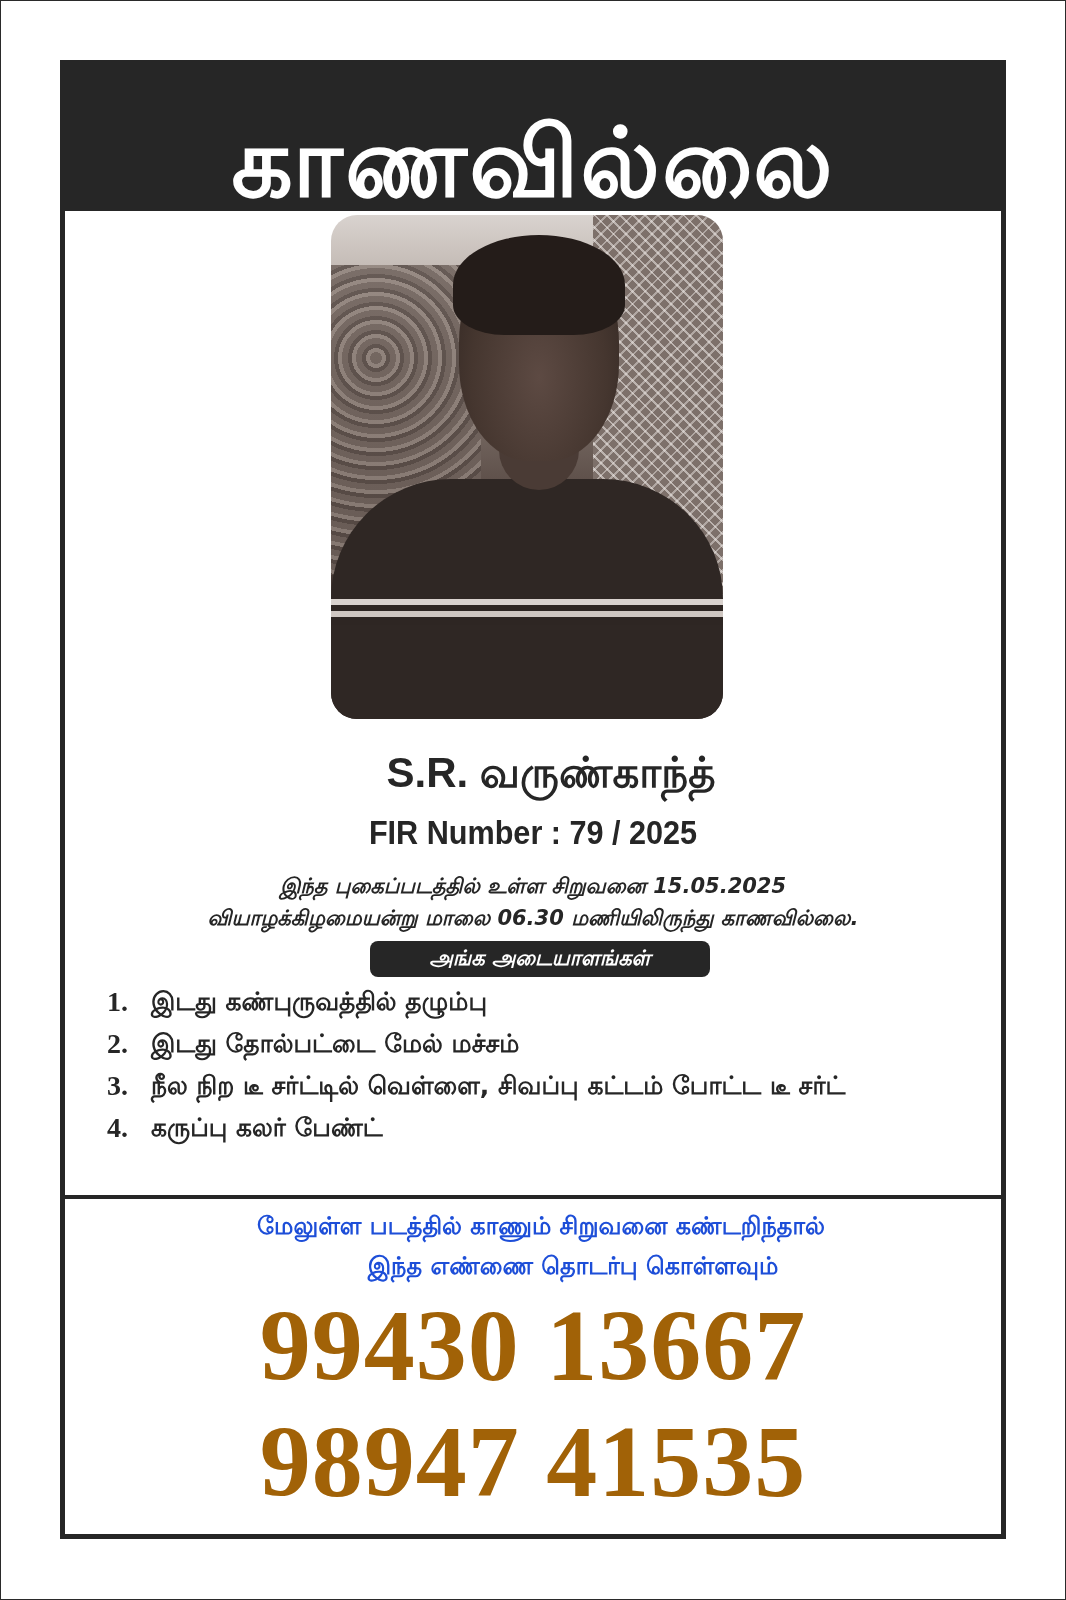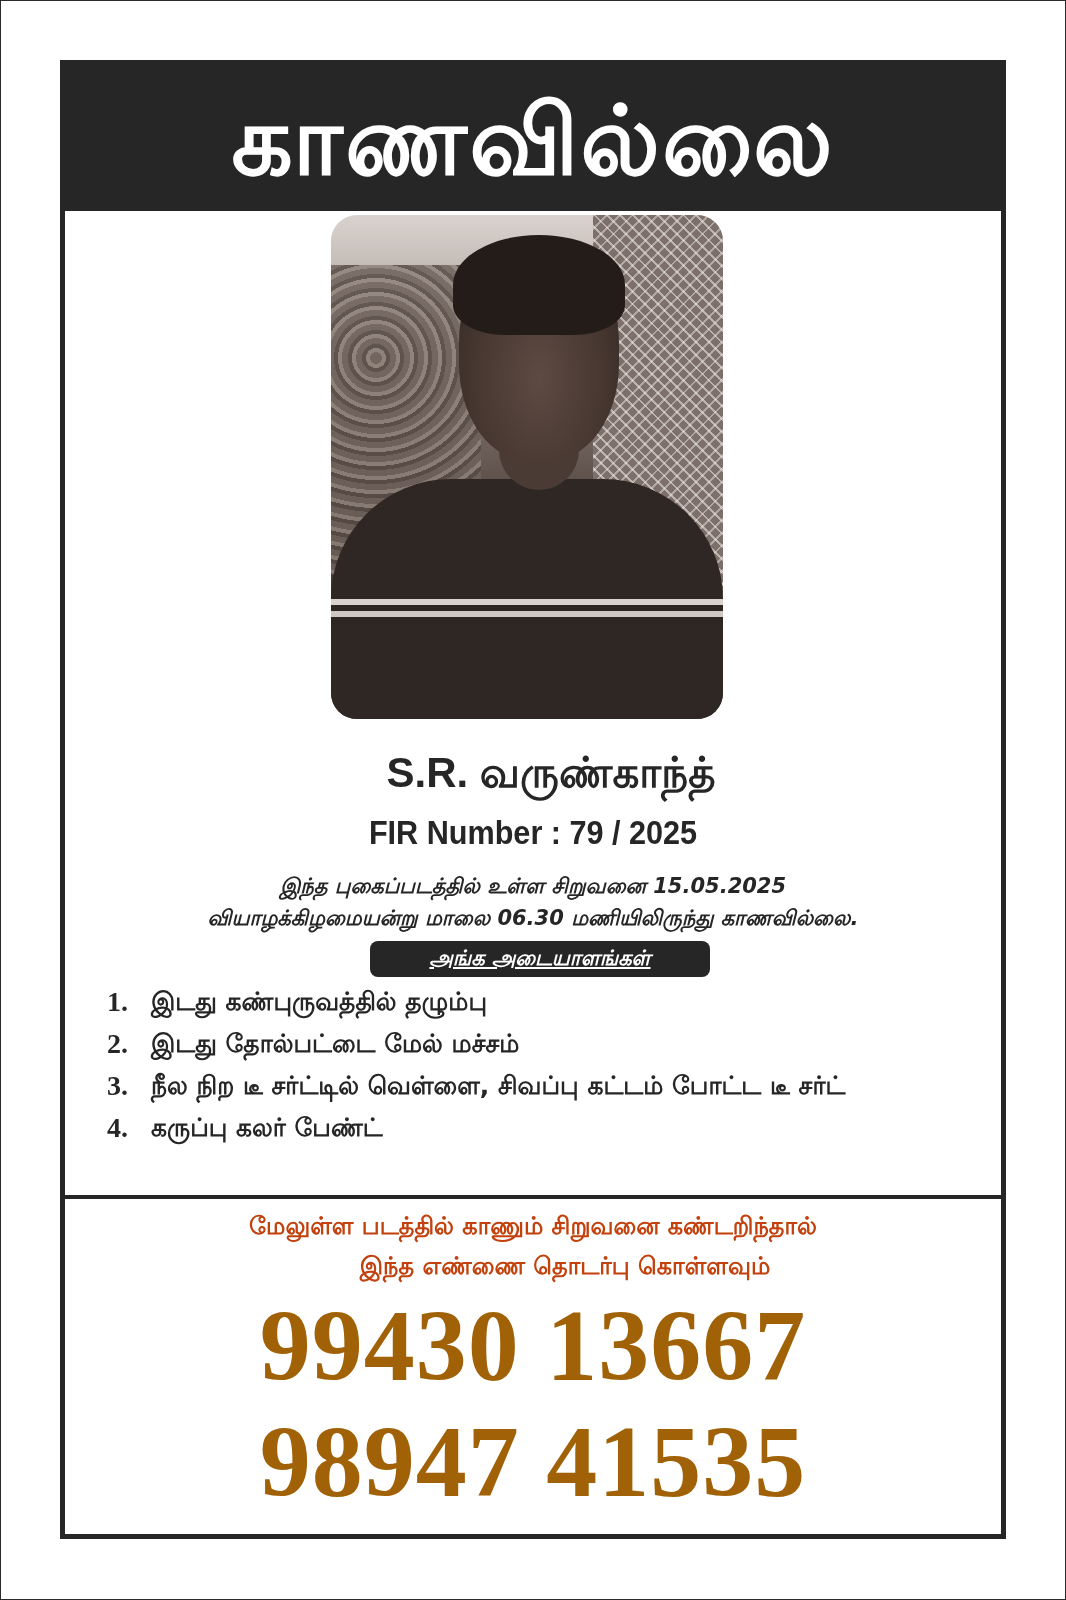--- a/index.html
+++ b/index.html
@@ -31,21 +31,21 @@
       border: 5px solid #262626;
       background: #ffffff;
     }
     .title-bar {
       position: absolute;
       left: 0; top: 0;
       width: 100%;
       height: 146px;
       background: #262626;
       display: flex;
-      align-items: center;
+      align-items: flex-end;
       justify-content: center;
     }
     .title-text {
       color: #ffffff;
       font-family: "DejaVu Sans", sans-serif;
       font-weight: bold;
       font-size: 96px;
       letter-spacing: 2px;
       line-height: 1;
       margin-top: 6px;
@@ -152,21 +152,20 @@
       border-radius: 8px;
       background: #262626;
       color: #ffffff;
       display: flex;
       align-items: center;
       justify-content: center;
       font-family: "DejaVu Sans", sans-serif;
       font-style: italic;
       font-weight: bold;
       font-size: 21px;
-      text-decoration: underline;
     }
     .marks-list {
       position: absolute;
       left: 42px;
       top: 916px;
       width: 860px;
       margin: 0;
       padding: 0;
       list-style: none;
     }
@@ -192,28 +191,28 @@
       position: absolute;
       left: 0;
       top: 1130px;
       width: 100%;
       height: 344px;
       border-top: 4px solid #262626;
       box-sizing: border-box;
     }
     .contact-line {
       position: absolute;
-      left: 0;
+      left: 8px;
       width: 100%;
       text-align: center;
       font-family: "DejaVu Sans", sans-serif;
       font-weight: bold;
       font-size: 24px;
       line-height: 34px;
-      color: #c2410c;
+      color: #1d4ed8;
     }
     .contact-1 { top: 10px; }
     .contact-2 { top: 50px; padding-left: 32px; }
     .phone {
       position: absolute;
       left: 0;
       width: 100%;
       text-align: center;
       font-family: "Liberation Serif", serif;
       font-weight: bold;

